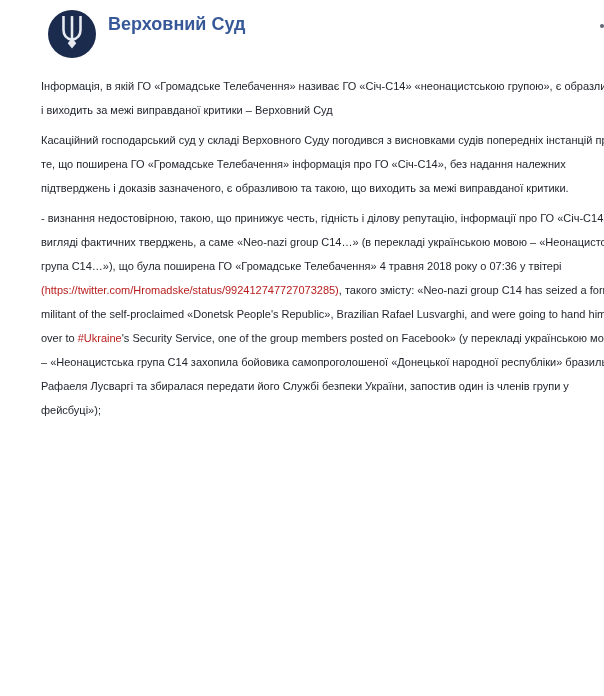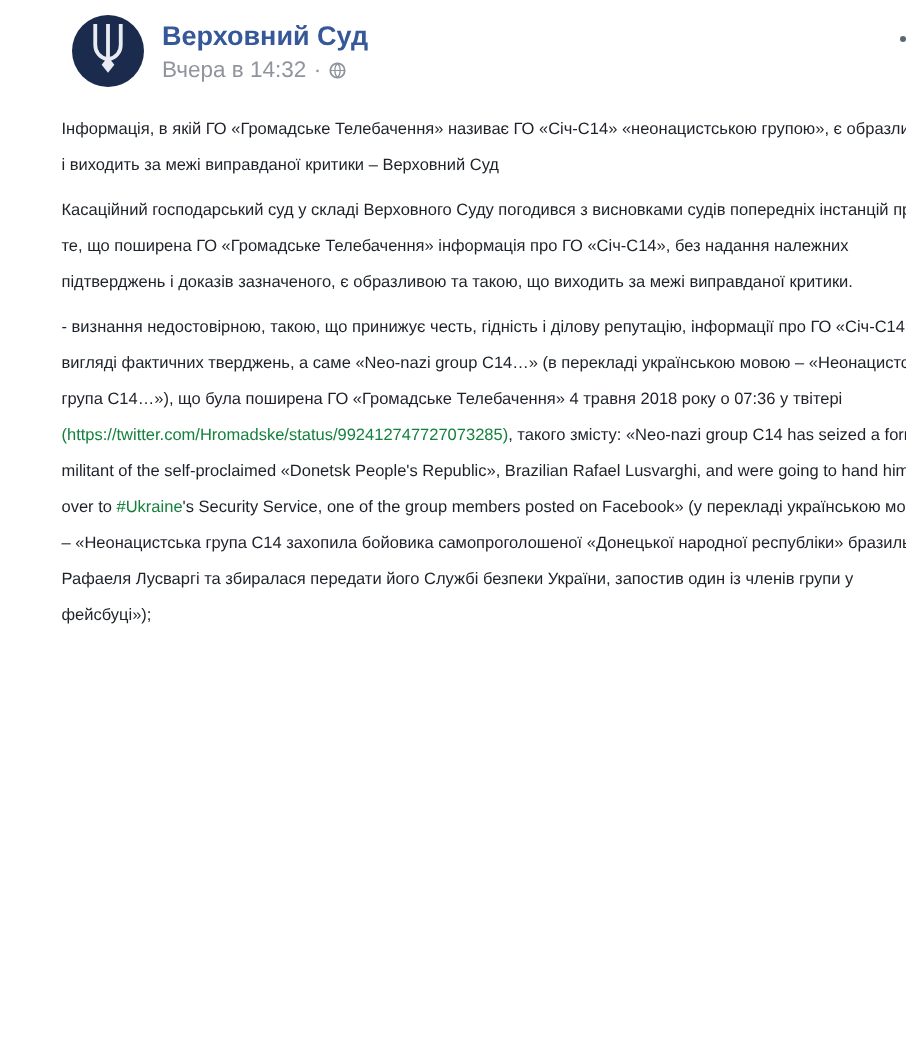--- a/index.html
+++ b/index.html
@@ -86,21 +86,21 @@
   .post-body {
     padding: 16px 9px 0 9px;
     font-size: 11px;
     line-height: 24px;
     color: #1d2129;
   }
   .post-body p {
     margin: 0 0 6px 0;
   }
   .inline-link {
-    color: #15803d;
+    color: #b91c1c;
     text-decoration: none;
     cursor: pointer;
   }
 </style>
 </head>
 <body>
 
 <div class="post">
 
   <div class="post-header">
@@ -110,30 +110,20 @@
         <svg width="26" height="34" viewBox="0 0 24 32">
           <path d="M4 1 V14 c0 5 3.2 8.2 8 9.2 c4.8 -1 8 -4.2 8 -9.2 V1" fill="none" stroke="#e8ecf2" stroke-width="2.4"></path>
           <path d="M12 1 V23" fill="none" stroke="#e8ecf2" stroke-width="2.4"></path>
           <path d="M12 21.5 l-4 5 l4 5 l4 -5 z" fill="#e8ecf2"></path>
         </svg>
       </span>
     </div>
 
     <div class="header-info">
       <a class="page-name">Верховний Суд</a>
-      <div class="meta">
-        <a class="timestamp">Вчера в 14:32</a>
-        <span class="sep">·</span>
-        <span class="globe-icon">
-          <svg width="12" height="12" viewBox="0 0 16 16">
-            <circle cx="8" cy="8" r="6.4" fill="none" stroke="#90949c" stroke-width="1.6"></circle>
-            <path d="M1.6 8 h12.8 M8 1.6 c3.2 3.2 3.2 9.6 0 12.8 M8 1.6 c-3.2 3.2 -3.2 9.6 0 12.8" fill="none" stroke="#90949c" stroke-width="1.1"></path>
-          </svg>
-        </span>
-      </div>
     </div>
 
     <div class="more-btn">
       <span class="dot"></span>
       <span class="dot"></span>
       <span class="dot"></span>
     </div>
 
   </div>
 

